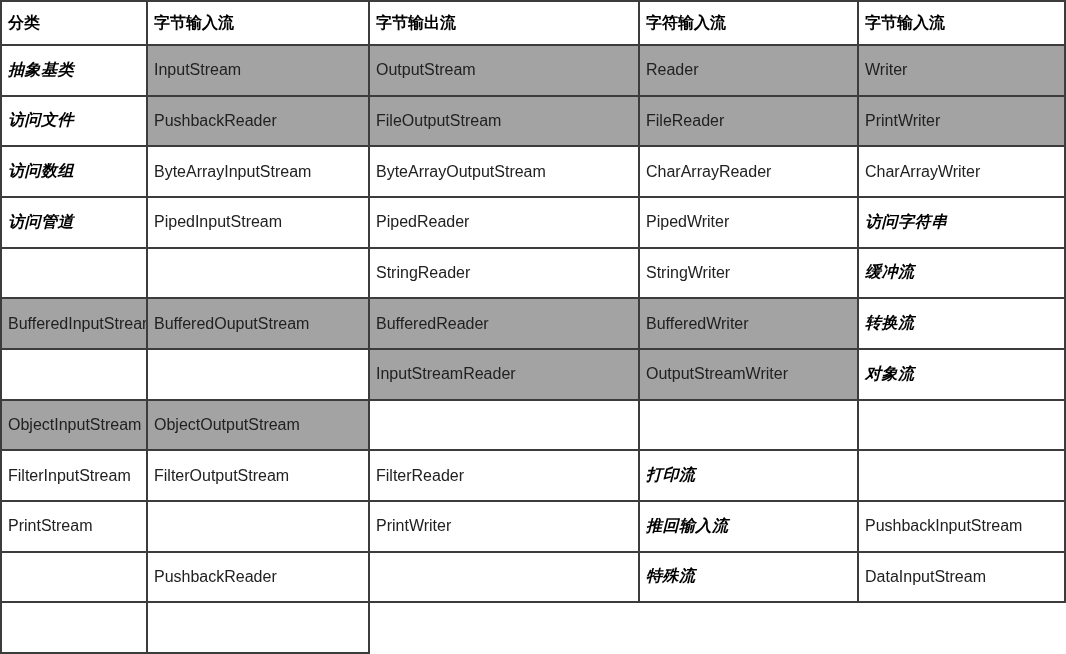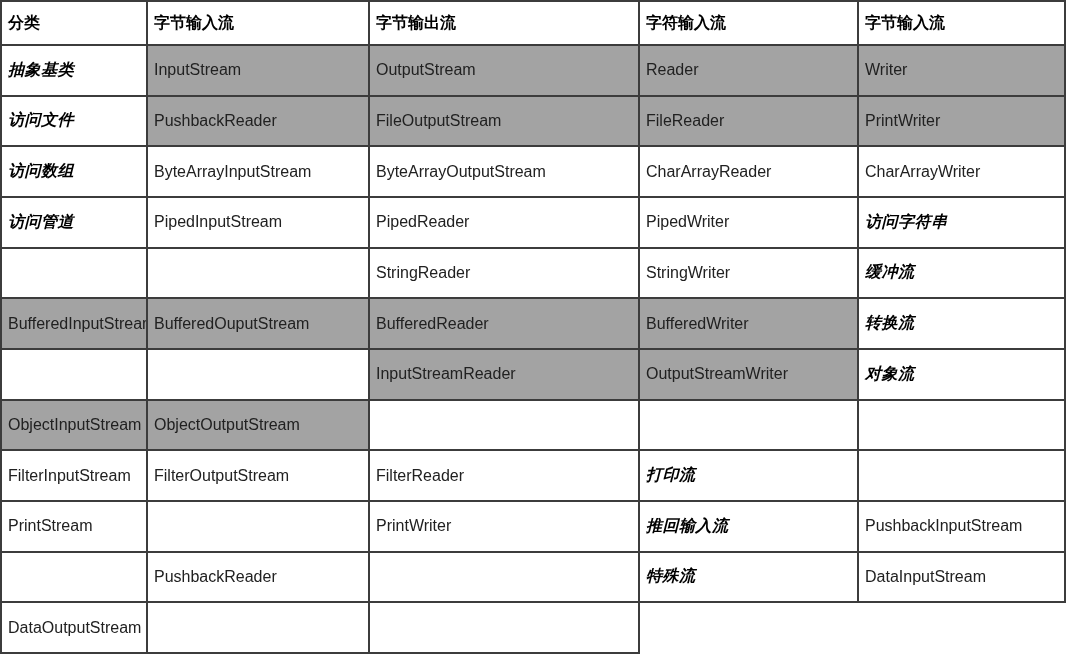--- a/index.html
+++ b/index.html
@@ -100,18 +100,17 @@
     <div class="c">PrintWriter</div>
 
     <div class="c cat">推回输入流</div>
     <div class="c">PushbackInputStream</div>
     <div class="c"></div>
     <div class="c">PushbackReader</div>
     <div class="c"></div>
 
     <div class="c cat">特殊流</div>
     <div class="c">DataInputStream</div>
-    <div class="c">DataOutputStream</div>
     <div class="c"></div>
     <div class="c"></div>
 
   </div>
 </div>
 
 </body></html>

